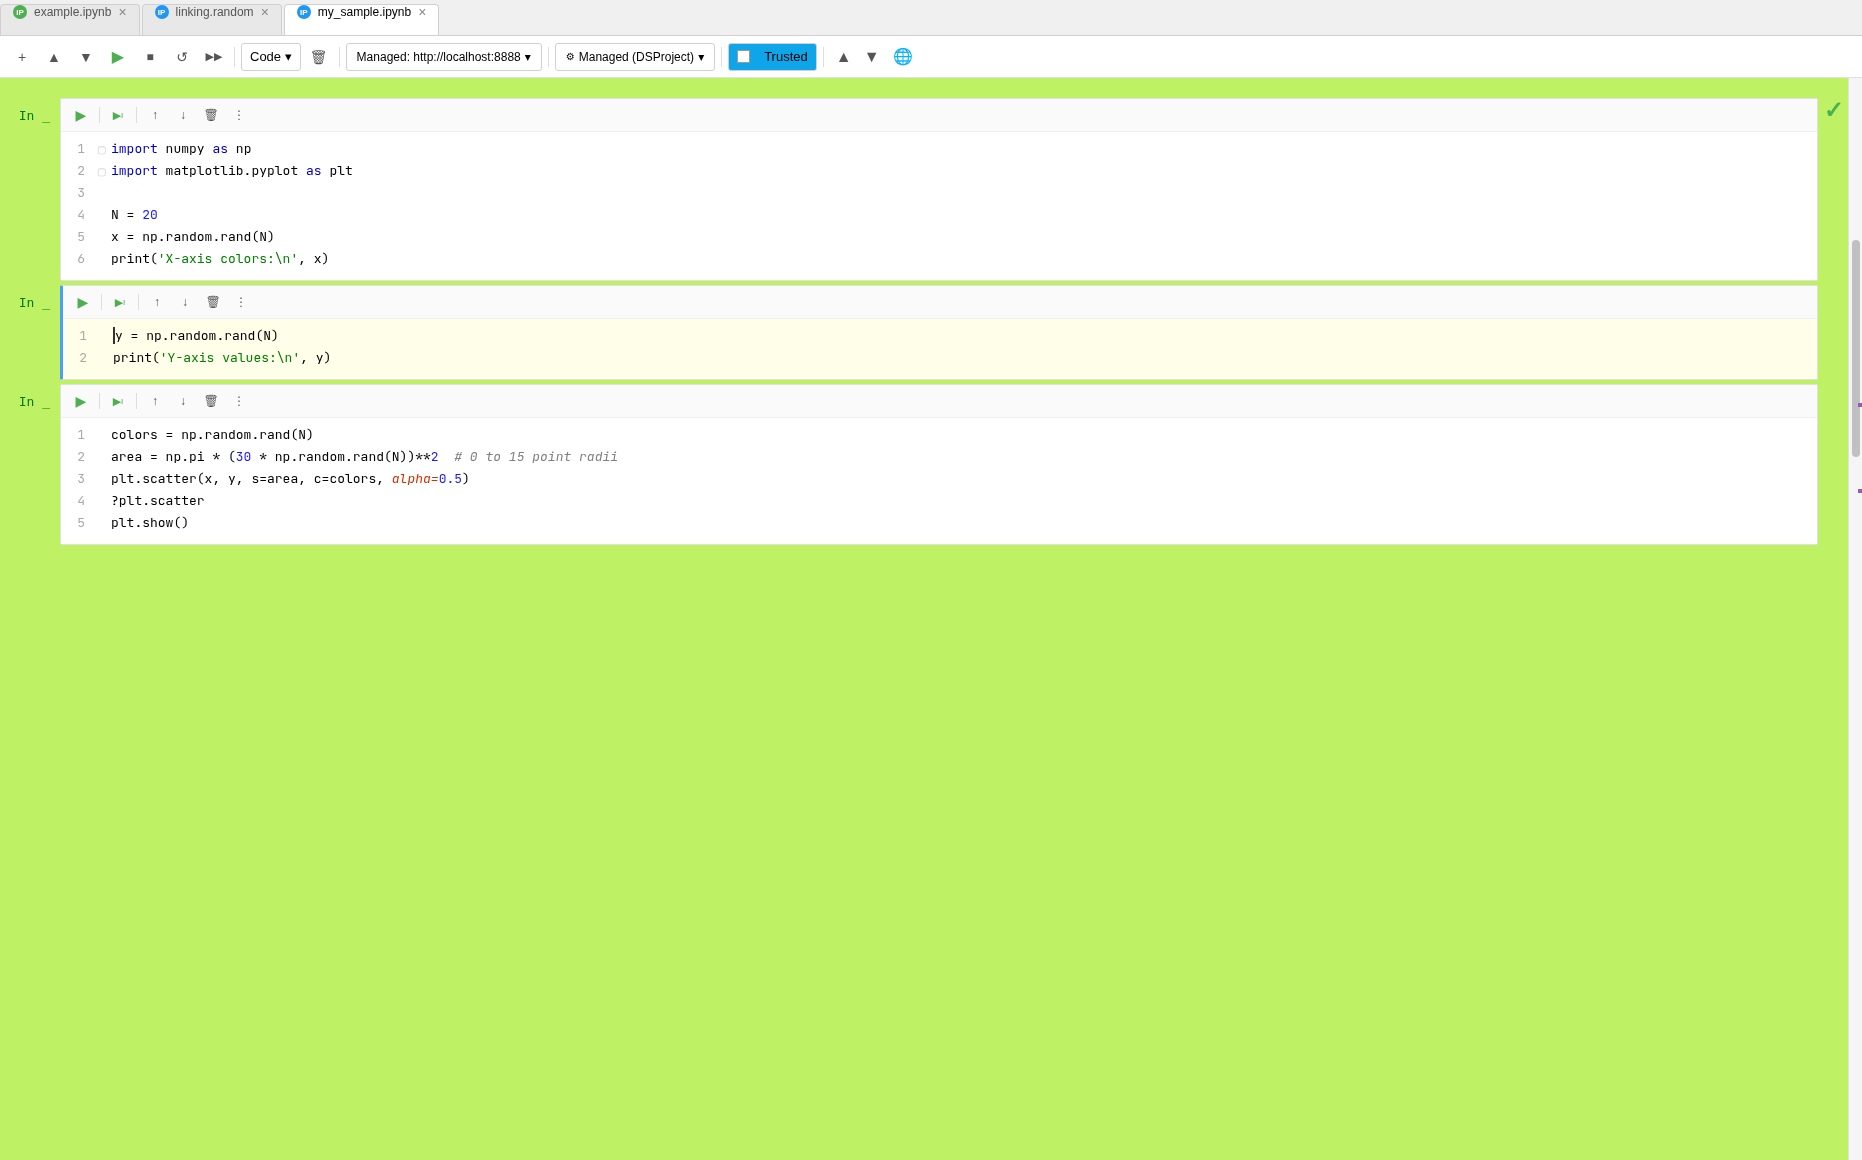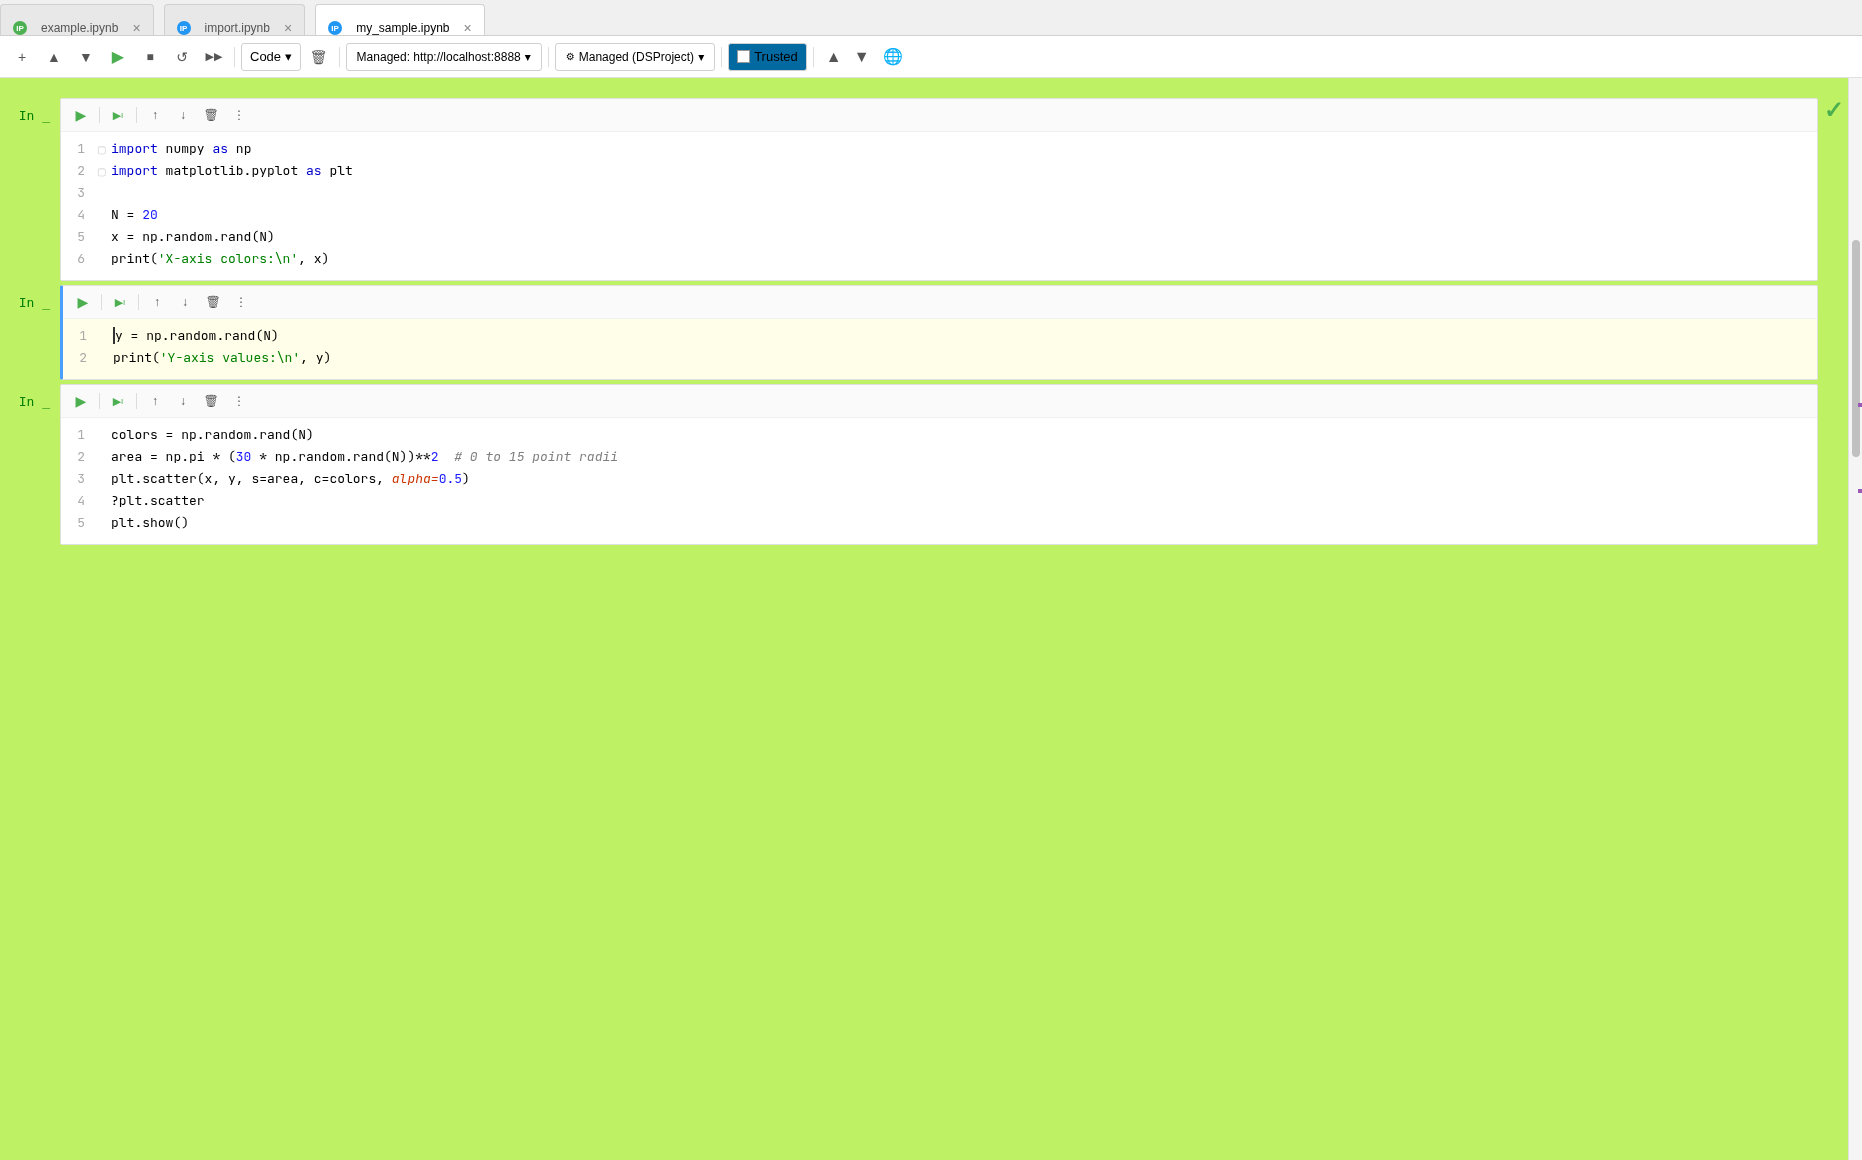--- a/index.html
+++ b/index.html
@@ -9,32 +9,32 @@
     .tab-bar {
       display: flex;
       align-items: stretch;
       background: #f0f0f0;
       border-bottom: 1px solid #d0d0d0;
       height: 36px;
       padding-top: 4px;
     }
     .tab {
       display: flex;
-      align-items: flex-end;
+      align-items: flex-start;
       padding: 0 12px;
-      gap: 14px;
+      gap: 7px;
       height: 100%;
       border: 1px solid #d0d0d0;
       border-bottom: none;
       background: #e8e8e8;
       color: #555;
       cursor: pointer;
       font-size: 12px;
       border-radius: 4px 4px 0 0;
-      margin-right: 10px;
+      margin-right: 2px;
     }
     .tab.active {
       background: #fff;
       color: #000;
       border-color: #d0d0d0;
     }
     .tab-icon {
       width: 14px;
       height: 14px;
       border-radius: 50%;
@@ -101,25 +101,25 @@
       border: 1px solid #d0d0d0;
       border-radius: 3px;
       background: #fff;
       font-size: 12px;
       height: 28px;
       cursor: pointer;
     }
     .trusted-area {
       display: flex;
       align-items: center;
-      gap: 4px;
+      gap: 14px;
       padding: 3px 8px;
       border: 1px solid #d0d0d0;
       border-radius: 3px;
-      background: #0369a1;
+      background: #0ea5e9;
       font-size: 13px;
       height: 28px;
       cursor: pointer;
     }
     .trusted-checkbox {
       width: 13px;
       height: 13px;
       border: 1px solid #999;
       background: #fff;
       flex-shrink: 0;
@@ -289,21 +289,21 @@
 <body>
 
 <div class="tab-bar">
   <div class="tab">
     <div class="tab-icon">IP</div>
     <span>example.ipynb</span>
     <span class="tab-close">×</span>
   </div>
   <div class="tab">
     <div class="tab-icon blue">IP</div>
-    <span>import.ipynb</span>
+    <span>linking.random</span>
     <span class="tab-close">×</span>
   </div>
   <div class="tab active">
     <div class="tab-icon blue">IP</div>
     <span>my_sample.ipynb</span>
     <span class="tab-close">×</span>
   </div>
 </div>
 
 <div class="toolbar">

